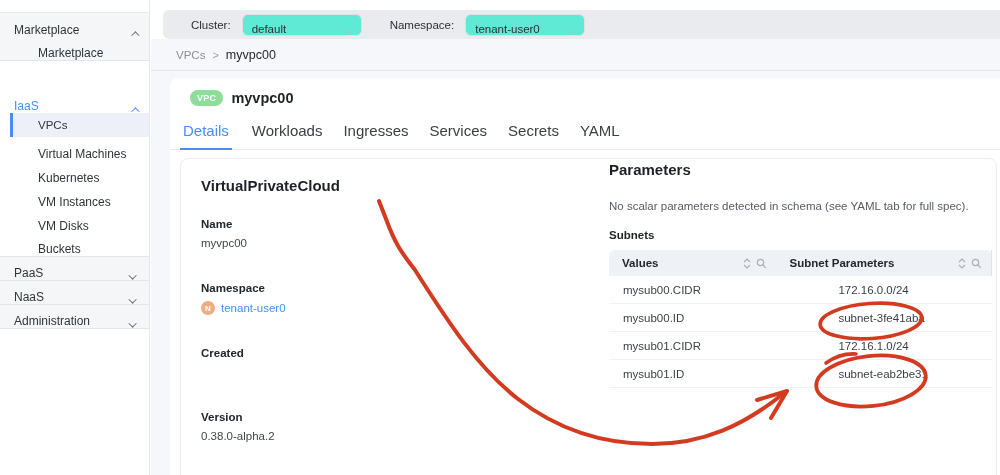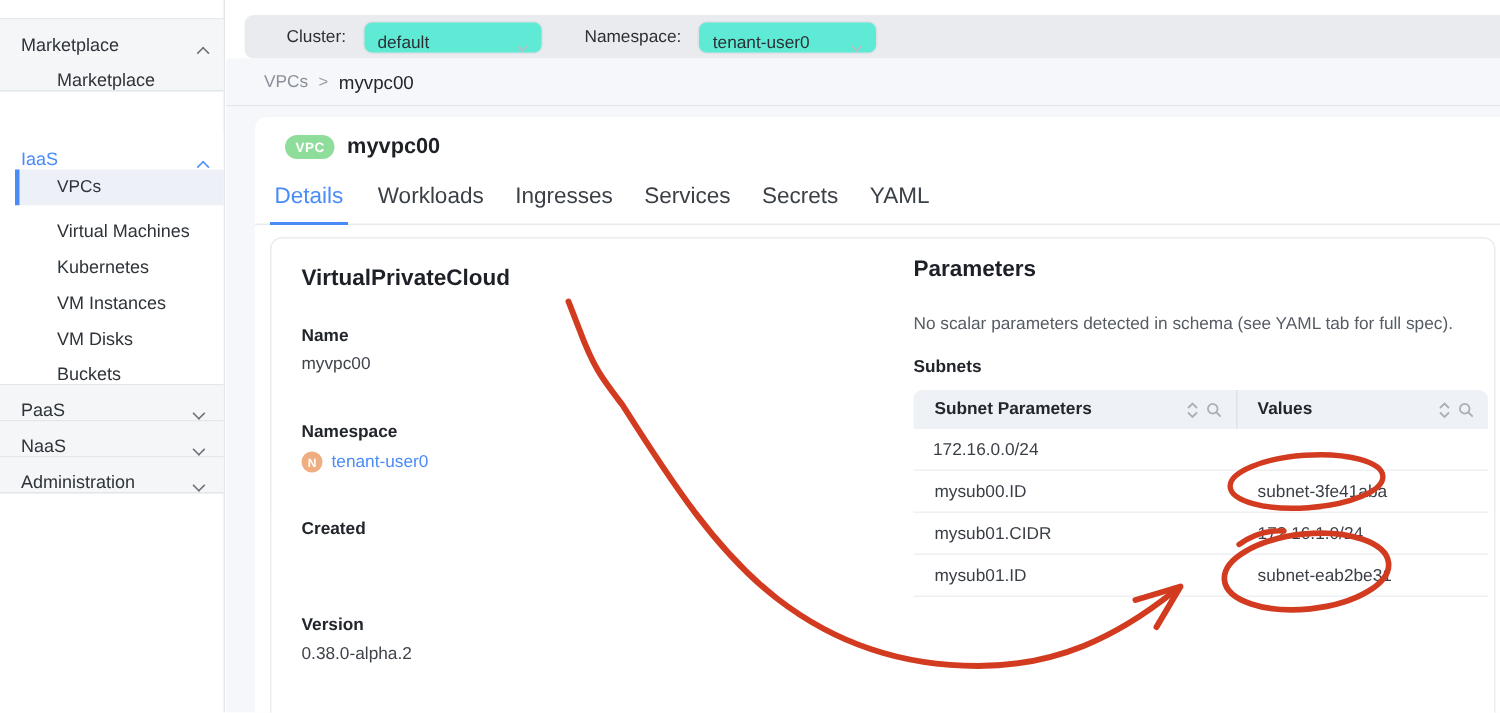--- a/index.html
+++ b/index.html
@@ -50,21 +50,21 @@
 
   .col-left { position:absolute; left:20px; top:18px; width:330px; }
   .field { margin-top:32px; }
   .field:first-of-type { margin-top:24px; }
   .f-label { font-size:11.5px; font-weight:bold; color:#22262c; }
   .f-value { font-size:11.5px; color:#40454c; margin-top:7px; min-height:13px; }
   .ns-row { display:flex; align-items:center; margin-top:7px; }
   .ns-avatar { width:14px; height:14px; border-radius:50%; background:#efad82; color:#fff; font-size:8px; font-weight:bold; display:flex; align-items:center; justify-content:center; }
   .ns-link { font-size:11.5px; color:#4a8cf7; margin-left:6px; }
 
-  .col-right { position:absolute; left:428px; top:12px; width:383px; }
+  .col-right { position:absolute; left:428px; top:2px; width:383px; }
   .note { font-size:11.5px; color:#565c64; margin-top:22px; }
   .subnets-lbl { font-size:11.5px; font-weight:bold; color:#22262c; margin-top:17px; }
   .tbl { margin-top:9px; width:100%; }
   .tbl-header { display:flex; background:#eef1f5; border-radius:6px 6px 0 0; height:26px; }
   .th { display:flex; align-items:center; font-size:11.5px; font-weight:bold; color:#23272d; }
   .th-1 { width:56.5%; padding-left:14px; border-right:1px solid #dfe3e8; }
   .th-2 { flex:1; padding-left:13px; }
   .th-icons { margin-left:auto; display:flex; align-items:center; gap:5px; padding-right:9px; }
   .tbl-row { display:flex; height:28px; align-items:center; border-bottom:1px solid #eef0f3; }
   .td-1 { width:56.5%; padding-left:14px; font-size:11.5px; color:#3a3f46; }
@@ -202,49 +202,50 @@
           </div>
         </div>
 
         <div class="col-right">
           <h2>Parameters</h2>
           <div class="note">No scalar parameters detected in schema (see YAML tab for full spec).</div>
           <div class="subnets-lbl">Subnets</div>
 
           <div class="tbl">
             <div class="tbl-header">
+              <div class="th th-2">
+                <span>Values</span>
+                <span class="th-icons">
+                  <svg class="icon-svg" width="8" height="11" viewBox="0 0 8 11">
+                      <path d="M1 4 L4 1 L7 4" fill="none" stroke="#a9b0b9" stroke-width="1.2"></path>
+                      <path d="M1 7 L4 10 L7 7" fill="none" stroke="#a9b0b9" stroke-width="1.2"></path>
+                    </svg>
+                  <svg class="icon-svg" width="11" height="11" viewBox="0 0 11 11">
+                      <circle cx="4.5" cy="4.5" r="3.2" fill="none" stroke="#a9b0b9" stroke-width="1.2"></circle>
+                      <line x1="7" y1="7" x2="9.8" y2="9.8" stroke="#a9b0b9" stroke-width="1.2"></line>
+                    </svg>
+                </span>
+              </div>
               <div class="th th-1">
                 <span>Subnet Parameters</span>
                 <span class="th-icons">
                   <svg class="icon-svg" width="8" height="11" viewBox="0 0 8 11">
                       <path d="M1 4 L4 1 L7 4" fill="none" stroke="#a9b0b9" stroke-width="1.2"></path>
                       <path d="M1 7 L4 10 L7 7" fill="none" stroke="#a9b0b9" stroke-width="1.2"></path>
                     </svg>
                   <svg class="icon-svg" width="11" height="11" viewBox="0 0 11 11">
                       <circle cx="4.5" cy="4.5" r="3.2" fill="none" stroke="#a9b0b9" stroke-width="1.2"></circle>
                       <line x1="7" y1="7" x2="9.8" y2="9.8" stroke="#a9b0b9" stroke-width="1.2"></line>
                     </svg>
                 </span>
               </div>
-              <div class="th th-2">
-                <span>Values</span>
-                <span class="th-icons">
-                  <svg class="icon-svg" width="8" height="11" viewBox="0 0 8 11">
-                      <path d="M1 4 L4 1 L7 4" fill="none" stroke="#a9b0b9" stroke-width="1.2"></path>
-                      <path d="M1 7 L4 10 L7 7" fill="none" stroke="#a9b0b9" stroke-width="1.2"></path>
-                    </svg>
-                  <svg class="icon-svg" width="11" height="11" viewBox="0 0 11 11">
-                      <circle cx="4.5" cy="4.5" r="3.2" fill="none" stroke="#a9b0b9" stroke-width="1.2"></circle>
-                      <line x1="7" y1="7" x2="9.8" y2="9.8" stroke="#a9b0b9" stroke-width="1.2"></line>
-                    </svg>
-                </span>
-              </div>
-            </div>
-
-            <div class="tbl-row">
+            </div>
+
+            <div class="tbl-row">
+              <div class="td-1">mysub00.CIDR</div>
               <div class="td-2">172.16.0.0/24</div>
             </div>
             <div class="tbl-row">
               <div class="td-1">mysub00.ID</div>
               <div class="td-2">subnet-3fe41aba</div>
             </div>
             <div class="tbl-row">
               <div class="td-1">mysub01.CIDR</div>
               <div class="td-2">172.16.1.0/24</div>
             </div>

